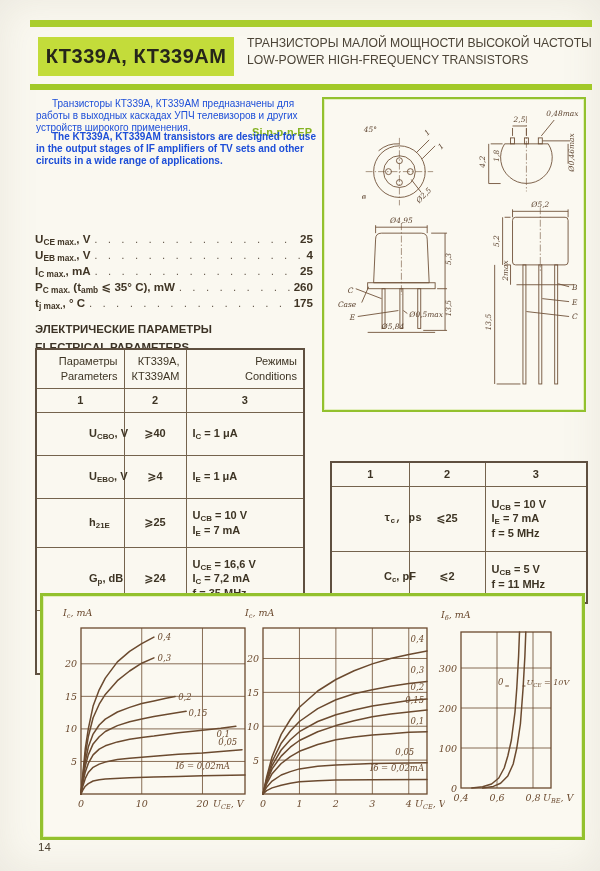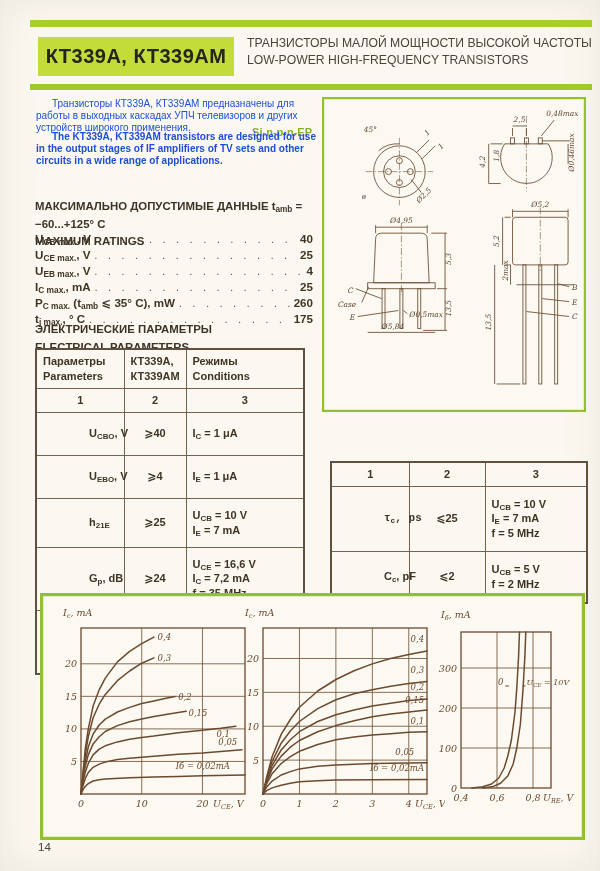--- a/index.html
+++ b/index.html
@@ -24,21 +24,21 @@
   .rrow{display:flex;align-items:baseline;width:278px;height:16px;font-size:11.6px;color:#403525;}
   .rrow .rp{white-space:nowrap;font-weight:600;}
   .rrow .leader{flex:1;overflow:hidden;white-space:nowrap;color:#55483a;font-size:10px;margin:0 4px;}
   .rrow .leader::after{content:".  .  .  .  .  .  .  .  .  .  .  .  .  .  .  .  .  .  .  .  .  .  .  .";letter-spacing:4px;}
   .rrow .rv{font-weight:700;white-space:nowrap;}
   
   table.dt{border-collapse:collapse;table-layout:fixed;background:#faf8f0;}
   table.dt td{border:1px solid #74634d;color:#3d3424;font-weight:700;font-size:11px;
               padding:4px 6px;vertical-align:middle;line-height:1.35;}
   table.dt .ctr{text-align:center;}
-  table.dt .hd{text-align:left;font-weight:700;}
+  table.dt .hd{text-align:right;font-weight:400;}
   .cl{white-space:nowrap;}
   .psym{white-space:nowrap;padding-left:46px;}
   
   .gbox{border:2px solid #93c12e;box-shadow:inset 0 0 0 1px #e3efbd;background:#fbf9f1;}
   .chartbox{left:40px;top:593px;width:539px;height:241px;border-width:3px;}
   .drawbox{left:322px;top:97px;width:260px;height:311px;}
   .pagenum{left:38px;top:841px;font-size:11.5px;color:#4a3f30;}
   
   .ctext{font-family:"DejaVu Serif","Liberation Serif",serif;font-style:italic;fill:#6b4a2f;}
   .dtext text{font-family:"DejaVu Serif","Liberation Serif",serif;font-style:italic;fill:#5f4632;font-size:7.5px;}
@@ -60,31 +60,22 @@
   </div>
 
   <div class="abs rule"></div>
 
   <p class="abs para" style="left:36px;top:98px;width:286px;"><span class="ind"></span><span>Транзисторы КТ339А, КТ339АМ предназначены для работы в выходных каскадах УПЧ телевизоров и других устройств широкого применения.</span></p>
 
   <div class="abs sinp" style="left:36px;top:126px;width:276px;text-align:right;">Si-n-p-n-EP</div>
 
   <p class="abs para" style="left:36px;top:131px;width:290px;font-weight:bold;"><span class="ind"></span><span>The KT339A, KT339AM transistors are designed for use in the output stages of IF amplifiers of TV sets and other circuits in a wide range of applications.</span></p>
 
-  <div class="abs rhead" style="left:35px;top:198px;width:290px;">
-    <div><span>МАКСИМАЛЬНО ДОПУСТИМЫЕ ДАННЫЕ t</span><sub>amb</sub><span> = −60...+125° C</span></div>
-    <div>MAXIMUM RATINGS</div>
-  </div>
 
   <div class="abs" style="left:35px;top:232px;">
-    <div class="rrow">
-      <span class="rp"><span>U</span><sub>CB max.</sub><span>, V</span></span>
-      <span class="leader"></span>
-        <span class="rv">40</span>
-    </div>
     <div class="rrow">
       <span class="rp"><span>U</span><sub>CE max.</sub><span>, V</span></span>
       <span class="leader"></span>
         <span class="rv">25</span>
     </div>
     <div class="rrow">
       <span class="rp"><span>U</span><sub>EB max.</sub><span>, V</span></span>
       <span class="leader"></span>
         <span class="rv">4</span>
     </div>
@@ -195,21 +186,21 @@
         <div class="cl"><span>U</span><sub>CB</sub><span> = 10 V</span></div>
         <div class="cl"><span>I</span><sub>E</sub><span> = 7 mA</span></div>
         <div class="cl"><span>f</span><sub></sub><span> = 5 MHz</span></div>
       </td>
     </tr>
     <tr>
       <td style="height:42px;"><span class="psym"><span>C</span><sub>c</sub><span>, pF</span></span></td>
       <td class="ctr">⩽2</td>
       <td>
         <div class="cl"><span>U</span><sub>CB</sub><span> = 5 V</span></div>
-        <div class="cl"><span>f</span><sub></sub><span> = 2 MHz</span></div>
+        <div class="cl"><span>f</span><sub></sub><span> = 11 MHz</span></div>
       </td>
     </tr>
   </tbody>
     </table>
 
   <div class="abs gbox drawbox">
     <svg width="256" height="307" viewBox="0 0 258 307">
       <g stroke="#6f5138" stroke-width="0.9" fill="none">
 
         <circle cx="76" cy="72" r="26"></circle>

